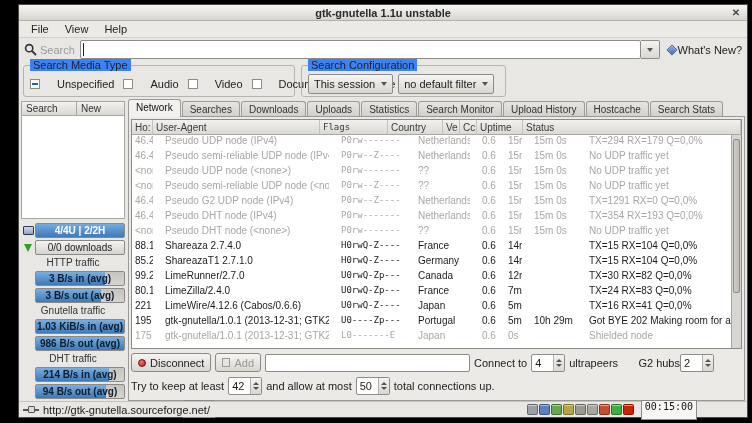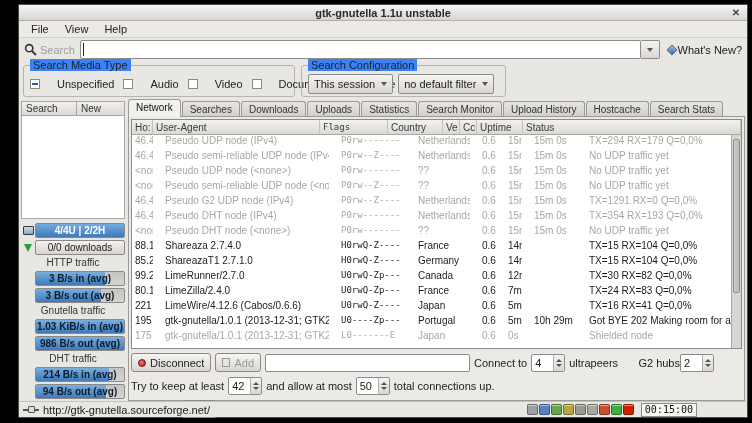--- a/index.html
+++ b/index.html
@@ -115,21 +115,21 @@
   .tri-dn-s { width:0; height:0; border-left:3px solid transparent; border-right:3px solid transparent; border-top:3px solid #555; }
   .g2group { margin-left:auto; margin-right:28px; display:flex; align-items:center; gap:0; }
   
   .statusbar { height:16px; flex:0 0 auto; border-top:1px solid #c5c2be; display:flex;
     align-items:center; padding:0 4px; gap:4px; background:#e9e7e4; }
   .url { color:#1b1b1b; white-space:nowrap; overflow:hidden; }
   .tray-wrap { margin-left:auto; display:flex; align-items:center; gap:1px; }
   .tray { width:11px; height:11px; border-radius:2px; border:1px solid rgba(0,0,0,.35);
     box-shadow:inset 0 1px 0 rgba(255,255,255,.5); }
   .clock { font-family:"DejaVu Sans Mono", monospace; font-size:10px; color:#111;
-    border:1px solid #8d8b88; background:#f7f6f4; padding:0 3px; height:14px;
+    border:1px solid #8d8b88; background:#f7f6f4; padding:0 3px; height:20px;
     line-height:12px; margin-left:3px; margin-right:46px; }
   
   .tri-up-g { width:0; height:0; border-left:4px solid transparent; border-right:4px solid transparent; border-bottom:8px solid #2f9e2f; }
   .tri-dn-g { width:0; height:0; border-left:4px solid transparent; border-right:4px solid transparent; border-top:8px solid #2f9e2f; }
   .pc-icon { width:11px; height:9px; border:1px solid #2e3b4e; background:linear-gradient(#cfd9e8,#8fa3bd); border-radius:1px; }
   .plug-icon { width:16px; height:9px; display:flex; align-items:center; }
   .plug-icon .bar { height:2px; background:#555; flex:1; }
   .plug-icon .body { width:7px; height:7px; border:1px solid #555; background:#ddd; border-radius:1px; }
 </style>
 </head>

